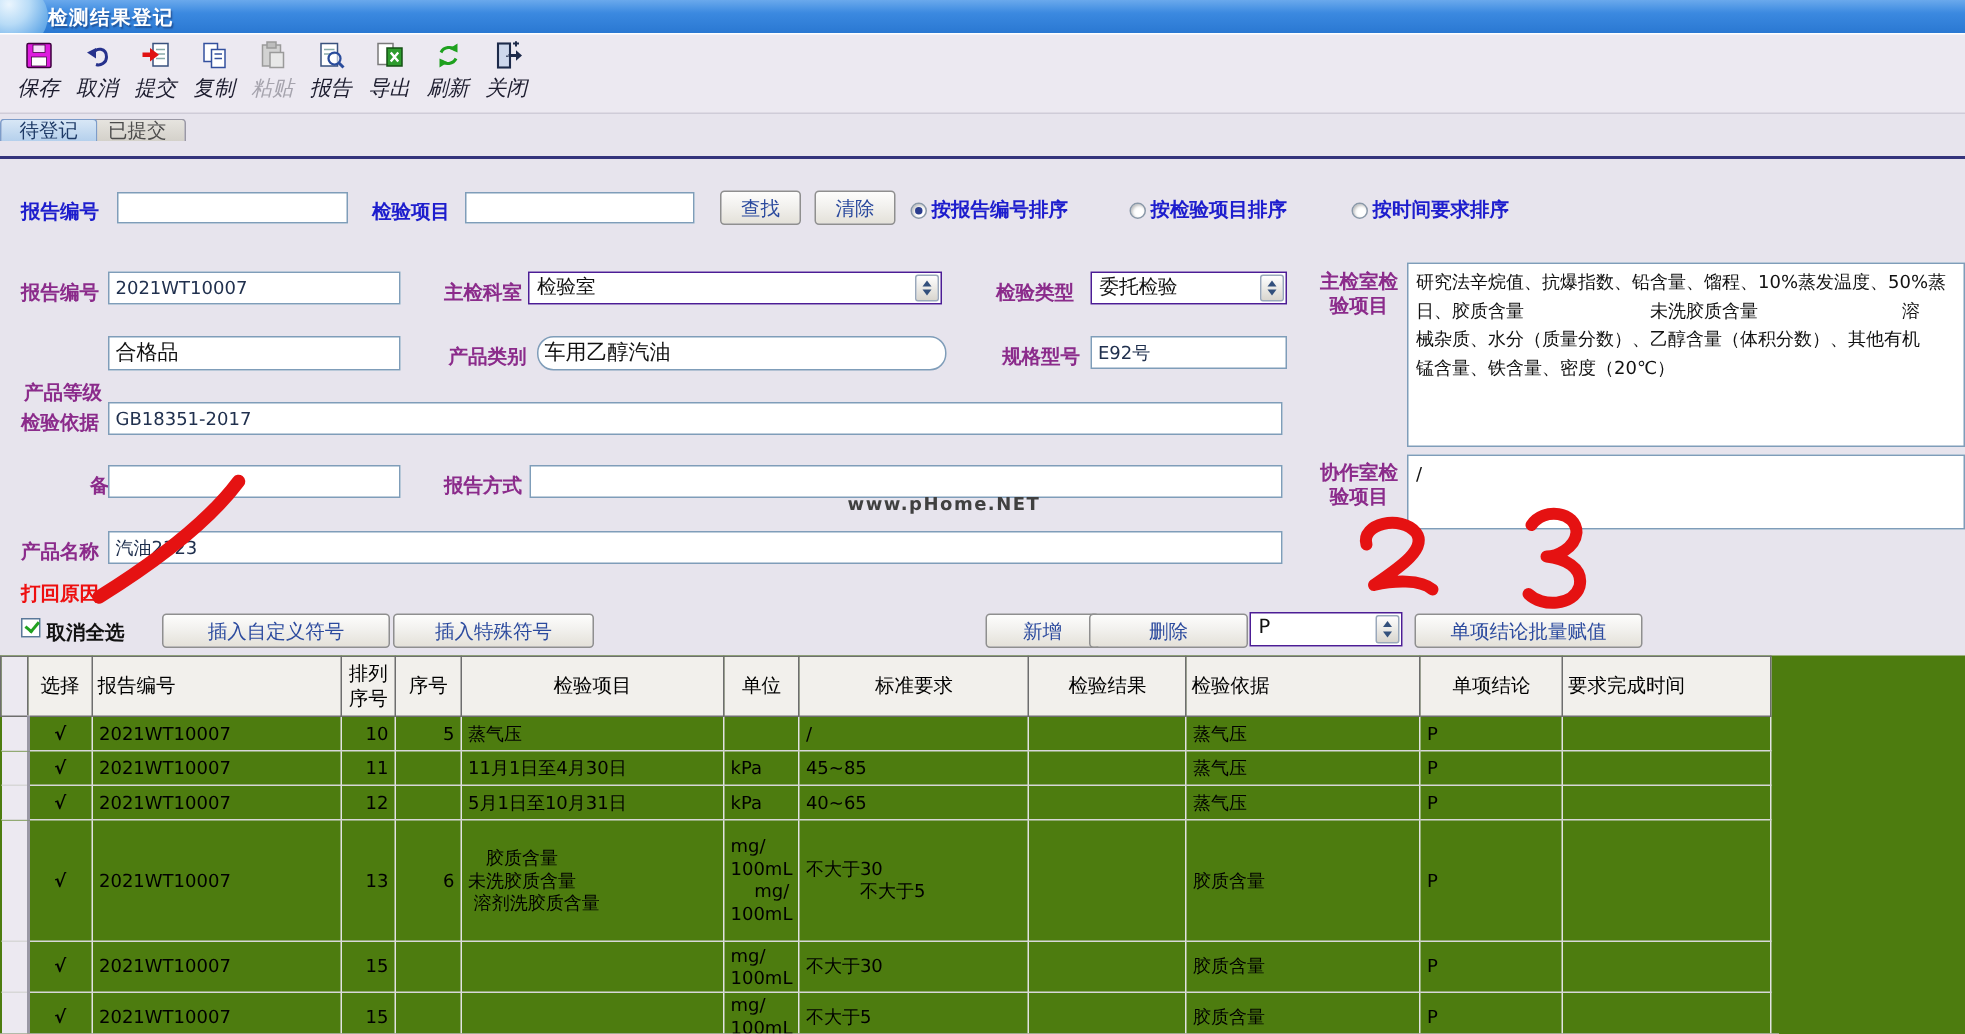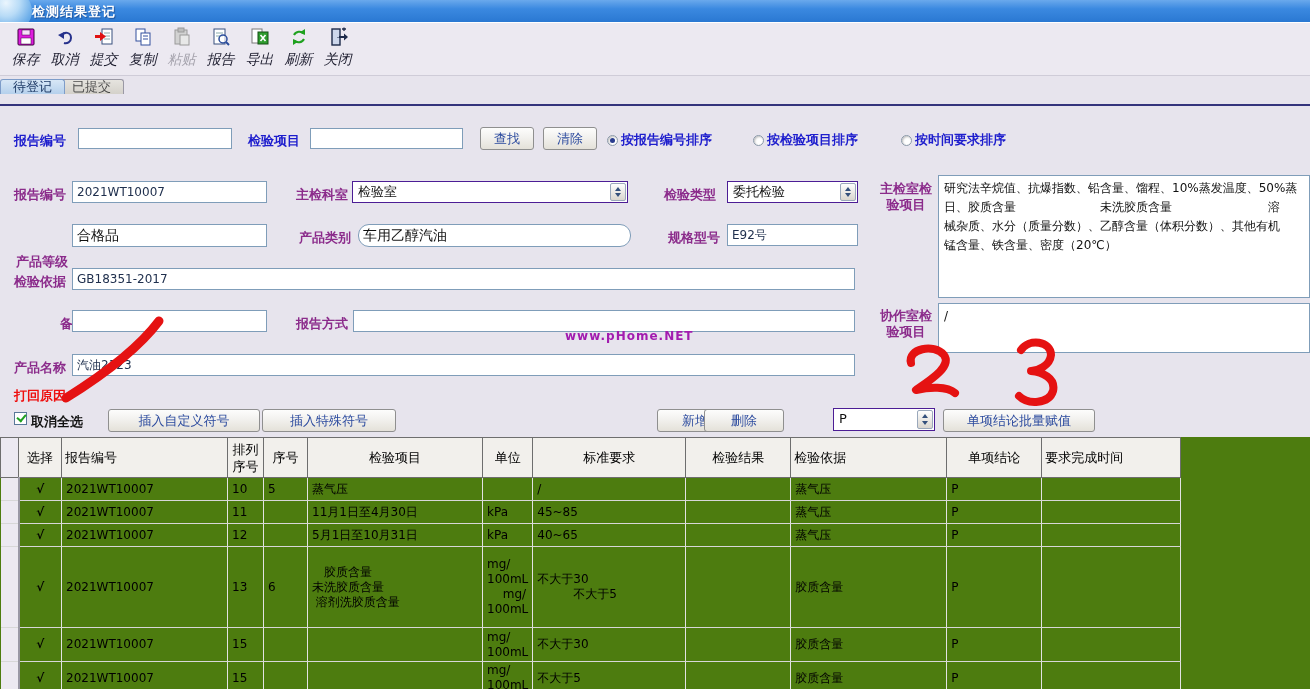--- a/index.html
+++ b/index.html
@@ -68,28 +68,28 @@
   
   .gridwrap { position:absolute; left:0; top:437px; width:1310px; height:254px; background:#4d7c0f; overflow:hidden; }
   table.grid { border-collapse:collapse; table-layout:fixed; }
   .grid th { background:#f2f0ec; border:1px solid #6e6e6e; font-size:13px; font-weight:400; color:#000;
     white-space:pre-line; line-height:17px; padding:2px 3px; vertical-align:middle; height:40px; }
   .grid td { border-right:1px solid #e2e2e2; border-bottom:1px solid #d7d7d7; font-size:12px; color:#000;
     white-space:pre; line-height:15px; padding:1px 4px; vertical-align:middle; overflow:hidden; }
   .grid td.col-rowhdr { background:#ece9f1; border-right:2px solid #9a98a5; }
   .grid th.col-rowhdr { background:#ece9f1; }
   .col-report_no { text-align:left; }
-  td.col-sort_no, td.col-seq_no { }
+  td.col-sort_no, td.col-seq_no { text-align:right; }
   th.col-report_no, th.col-basis, th.col-due_time { text-align:left; }
   th.col-select, th.col-sort_no, th.col-seq_no, th.col-item, th.col-unit, th.col-std_req, th.col-result, th.col-conclusion { text-align:center; }
   td.col-select { text-align:center; font-style:italic; font-weight:600; }
 
   
   .marks { position:absolute; left:0; top:0; width:1310px; height:689px; pointer-events:none; }
-  .watermark { position:absolute; left:565px; top:329px; color:#a21caf; font-size:12px; font-weight:700;
+  .watermark { position:absolute; left:565px; top:329px; color:#404040; font-size:12px; font-weight:700;
     letter-spacing:1px; pointer-events:none; }
 </style>
 </head>
 <body>
 
 <div class="screen">
 
   <div class="titlebar">
     <div class="logo"></div>
     <div class="titletext">检测结果登记</div>
@@ -257,21 +257,21 @@
   <div class="lbl-purple" style="left:14px;top:359px;">产品名称</div>
   <div class="input" style="left:72px;top:354px;width:783px;height:22px;">汽油2323</div>
 
   <div class="lbl-red" style="left:14px;top:387px;">打回原因:</div>
 
   <div class="chkbox checked" style="left:14px;top:412px;"></div>
   <div class="chk-lbl" style="left:31px;top:413px;">取消全选</div>
   <div class="btn" style="left:108px;top:409px;width:152px;height:23px;">插入自定义符号</div>
   <div class="btn" style="left:262px;top:409px;width:134px;height:23px;">插入特殊符号</div>
   <div class="btn" style="left:657px;top:409px;width:76px;height:23px;">新增</div>
-  <div class="btn" style="left:704px;top:409px;width:80px;height:23px;">删除</div>
+  <div class="btn" style="left:726px;top:409px;width:106px;height:23px;">删除</div>
   <div class="combo" style="left:833px;top:408px;width:102px;height:23px;"><span>P</span><span class="spin"></span></div>
   <div class="btn" style="left:943px;top:409px;width:152px;height:23px;">单项结论批量赋值</div>
 
   <div class="gridwrap">
     <table class="grid" id="grid-table">
         <colgroup>
           <col style="width: 18px;">
           <col style="width: 43px;">
           <col style="width: 166px;">
           <col style="width: 36px;">

